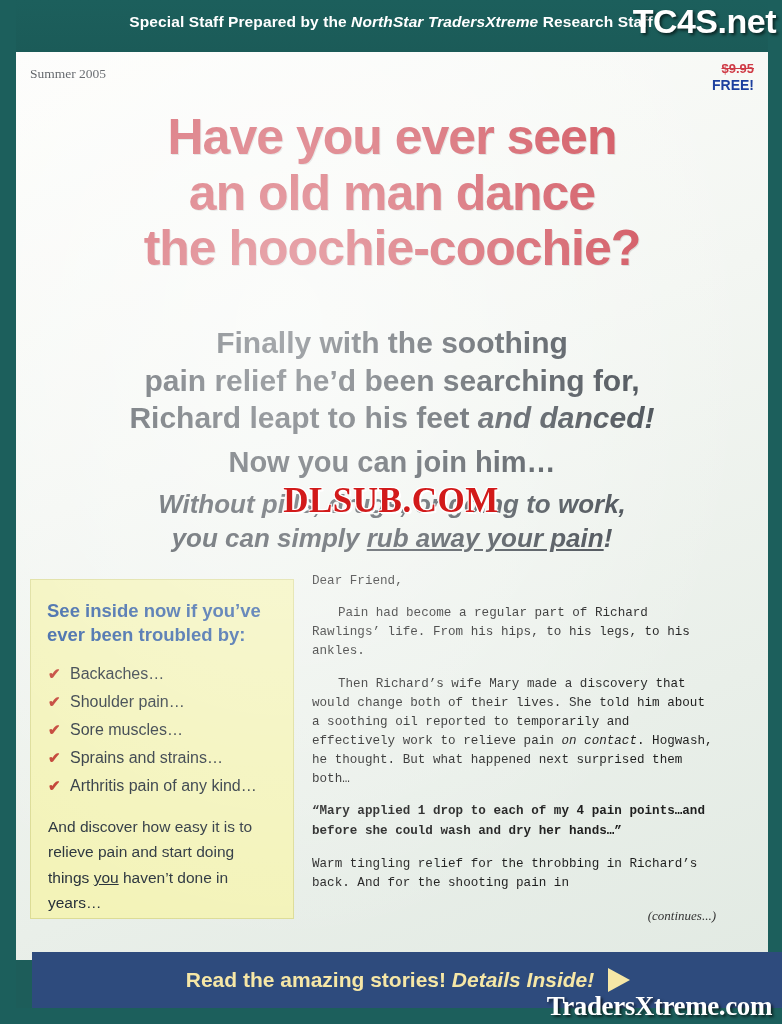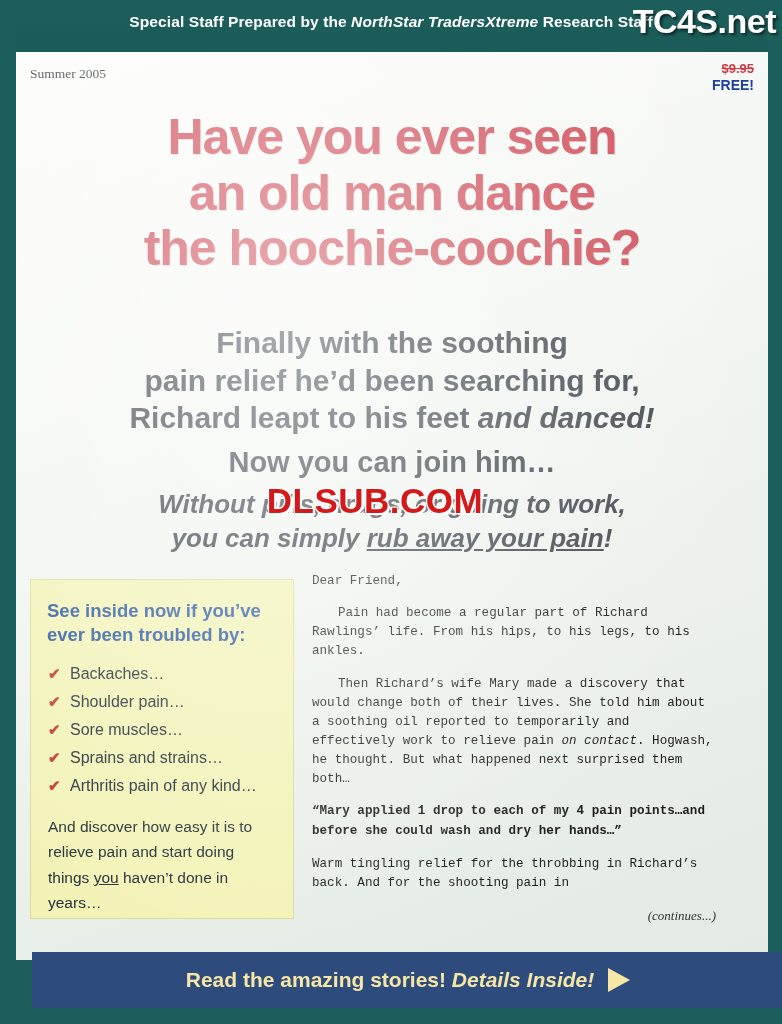--- a/index.html
+++ b/index.html
@@ -240,24 +240,24 @@
     font-family: Liberation Sans, sans-serif;
     font-weight: bold;
     font-size: 34px;
     color: #ffffff;
     text-shadow: 2px 2px 3px rgba(0,0,0,.6);
     letter-spacing: -.5px;
     padding-left: 18px;
   }
   .wm-dlsub {
     position: absolute;
-    left: 0; top: 481px;
+    left: 16px; top: 481px;
     width: 750px;
     text-align: center;
-    font-family: Liberation Sans, sans-serif;
+    font-family: Liberation Serif, serif;
     font-weight: bold;
     font-size: 35px;
     color: #d21a1a;
     text-shadow: 2px 2px 0 #ffffff, -1px -1px 0 #ffffff, 1px -1px 0 #fff, -1px 1px 0 #fff;
     letter-spacing: .5px;
   }
   .wm-traders {
     position: absolute;
     right: 10px; bottom: 2px;
     font-family: "Liberation Serif", serif;
@@ -336,14 +336,15 @@
 
   </div>
 
   <div class="bottom-bar">
     <div class="bb-text"><span>Read the amazing stories! </span><i>Details Inside!</i></div>
     <div class="bb-arrow"></div>
   </div>
 
   <div class="wm-tc4s">TC4S.net</div>
   <div class="wm-dlsub">DLSUB.COM</div>
+  <div class="wm-traders">TradersXtreme.com</div>
 
 </div>
 
 </body></html>

